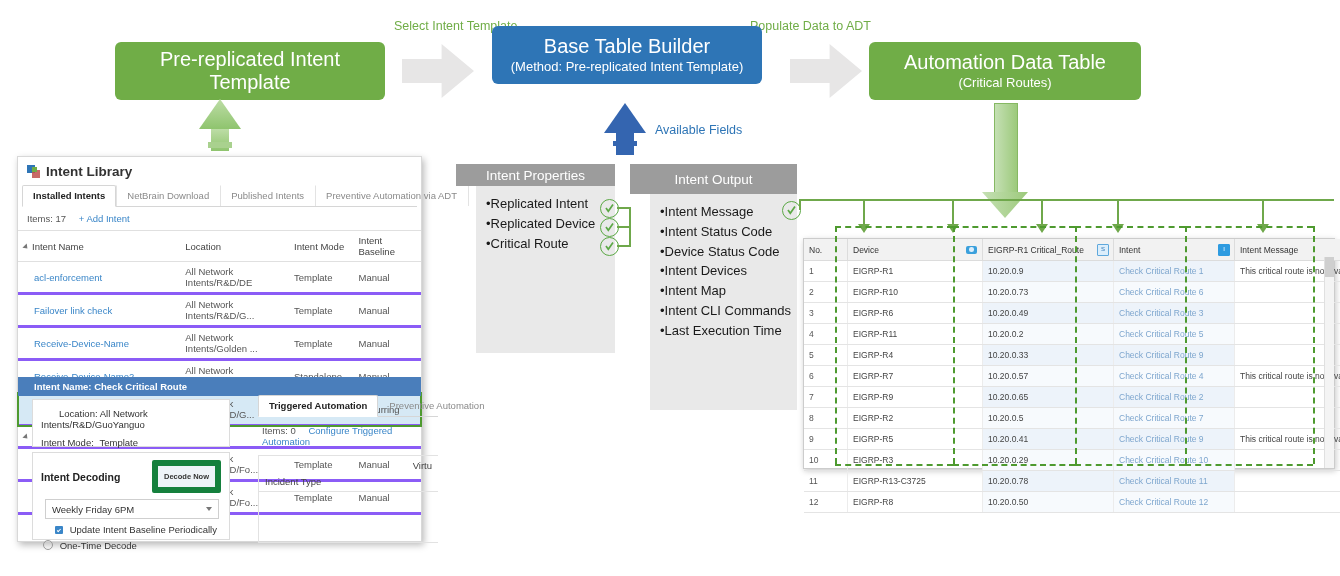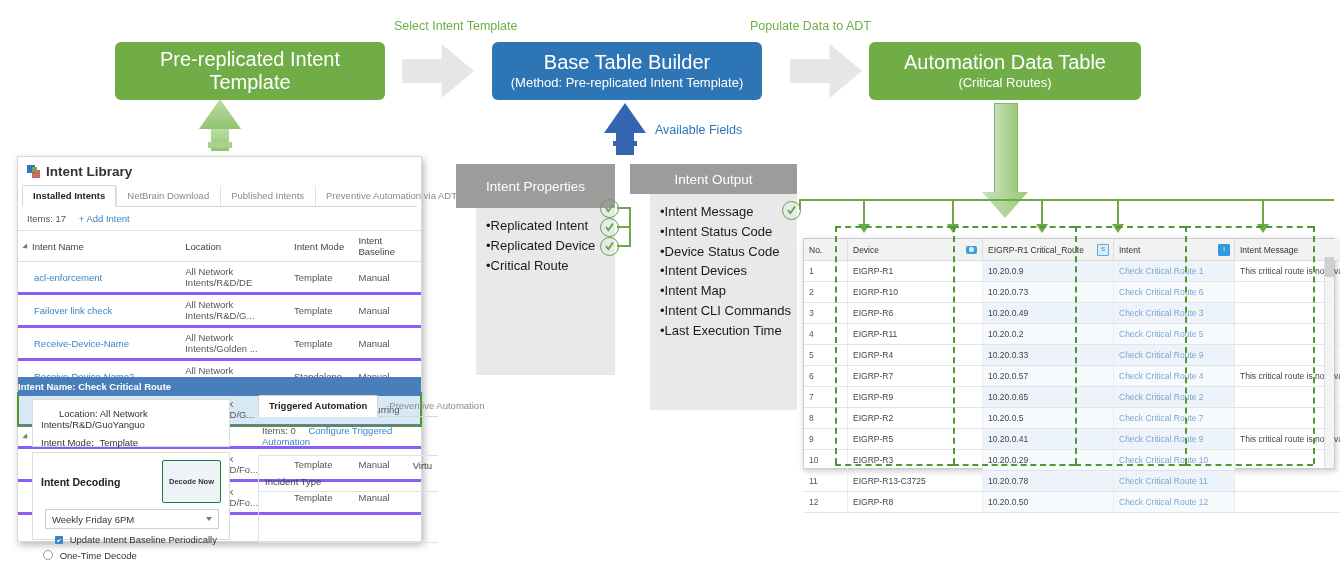--- a/index.html
+++ b/index.html
@@ -87,27 +87,27 @@
     padding:4px 6px;background:#fff;
   }
   table.grid td{padding:4px 6px;border-bottom:3px solid #8b5cf6;color:#555;}
   table.grid td.nm{color:#3a86c8;padding-left:16px;}
   table.grid tr.grp td{color:#444;padding-left:6px;}
   table.grid tr.hl td{background:#D6E9F5;}
   .tri{display:inline-block;width:0;height:0;border-left:4px solid #777;
        border-top:3px solid transparent;border-bottom:3px solid transparent;
        transform:rotate(45deg);margin-right:4px;}
 
-  .blue-bar{background:#4A7EBB;color:#fff;font-size:9.5px;font-weight:bold;padding:4px 0;}
+  .blue-bar{background:#4A7EBB;color:#fff;font-size:9.5px;font-weight:bold;padding:4px 16px;}
 
   .card{border:1px solid #dcdcdc;background:#fff;}
   .fld{font-size:9.5px;color:#333;}
   .btn-sm{
-    font-size:7.5px;background:#eef3f8;border:1px solid #15803d;color:#333;
-    padding:16px 6px;border-radius:2px;font-weight:bold;
+    font-size:7.5px;background:#eef3f8;border:6px solid #15803d;color:#333;
+    padding:6px 6px;border-radius:2px;font-weight:bold;
   }
   .radio{width:8px;height:8px;border-radius:50%;border:1px solid #3a86c8;
     display:inline-block;position:relative;vertical-align:-1px;}
   .radio.on{background:#fff;}
   .radio.on::after{content:"";position:absolute;left:1.5px;top:1.5px;width:5px;height:5px;
     border-radius:50%;background:#3a86c8;}
   .radio.off{border-color:#9a9a9a;}
   .cbx{width:8px;height:8px;background:#3a86c8;display:inline-block;border-radius:1px;
     position:relative;vertical-align:-1px;}
   .cbx::after{content:"";position:absolute;left:1.5px;top:3.2px;width:3px;height:1.3px;
@@ -173,21 +173,21 @@
 <div class="abs flowlabel" style="left:394px;top:19px;">Select Intent Template</div>
 <div class="abs flowlabel" style="left:750px;top:19px;">Populate Data to ADT</div>
 
 <div class="abs flowbox green-box" style="left:115px;top:42px;width:270px;height:58px;">
   <div class="t1">Pre-replicated Intent</div>
   <div class="t1">Template</div>
 </div>
 
 <div class="abs chev" style="left:402px;top:44px;"></div>
 
-<div class="abs flowbox blue-box" style="left:492px;top:42px;width:270px;height:58px;">
+<div class="abs flowbox blue-box" style="left:492px;top:26px;width:270px;height:58px;">
   <div class="t1">Base Table Builder</div>
   <div class="t2">(Method: Pre-replicated Intent Template)</div>
 </div>
 
 <div class="abs chev" style="left:790px;top:44px;"></div>
 
 <div class="abs flowbox green-box" style="left:869px;top:42px;width:272px;height:58px;">
   <div class="t1">Automation Data Table</div>
   <div class="t2">(Critical Routes)</div>
 </div>
@@ -337,21 +337,21 @@
     <div style="border:1px solid #e2e2e2;border-right:none;height:86px;">
       <div style="display:flex;border-bottom:1px solid #e2e2e2;font-size:9.5px;color:#444;padding:4px 6px;">
         <span style="flex:1;margin-top:16px;">Incident Type</span>
         <span>Virtu</span>
       </div>
     </div>
   </div>
 </div>
 
 <div class="abs" style="left:456px;top:164px;width:159px;height:197px;">
-  <div class="gp-head" style="height:44px;">Intent Properties</div>
+  <div class="gp-head" style="height:22px;">Intent Properties</div>
   <div class="gp-body" style="height:167px;box-sizing:border-box;">
       <div>•Replicated Intent</div>
       <div>•Replicated Device</div>
       <div>•Critical Route</div>
     </div>
 </div>
 
 <div class="abs chk" style="left:600px;top:199px;">
   <svg width="11" height="11" viewBox="0 0 11 11">
       <path d="M2 5 L4.3 8.2 L9 1.6" stroke="#5BA845" stroke-width="1.7" fill="none"></path>

